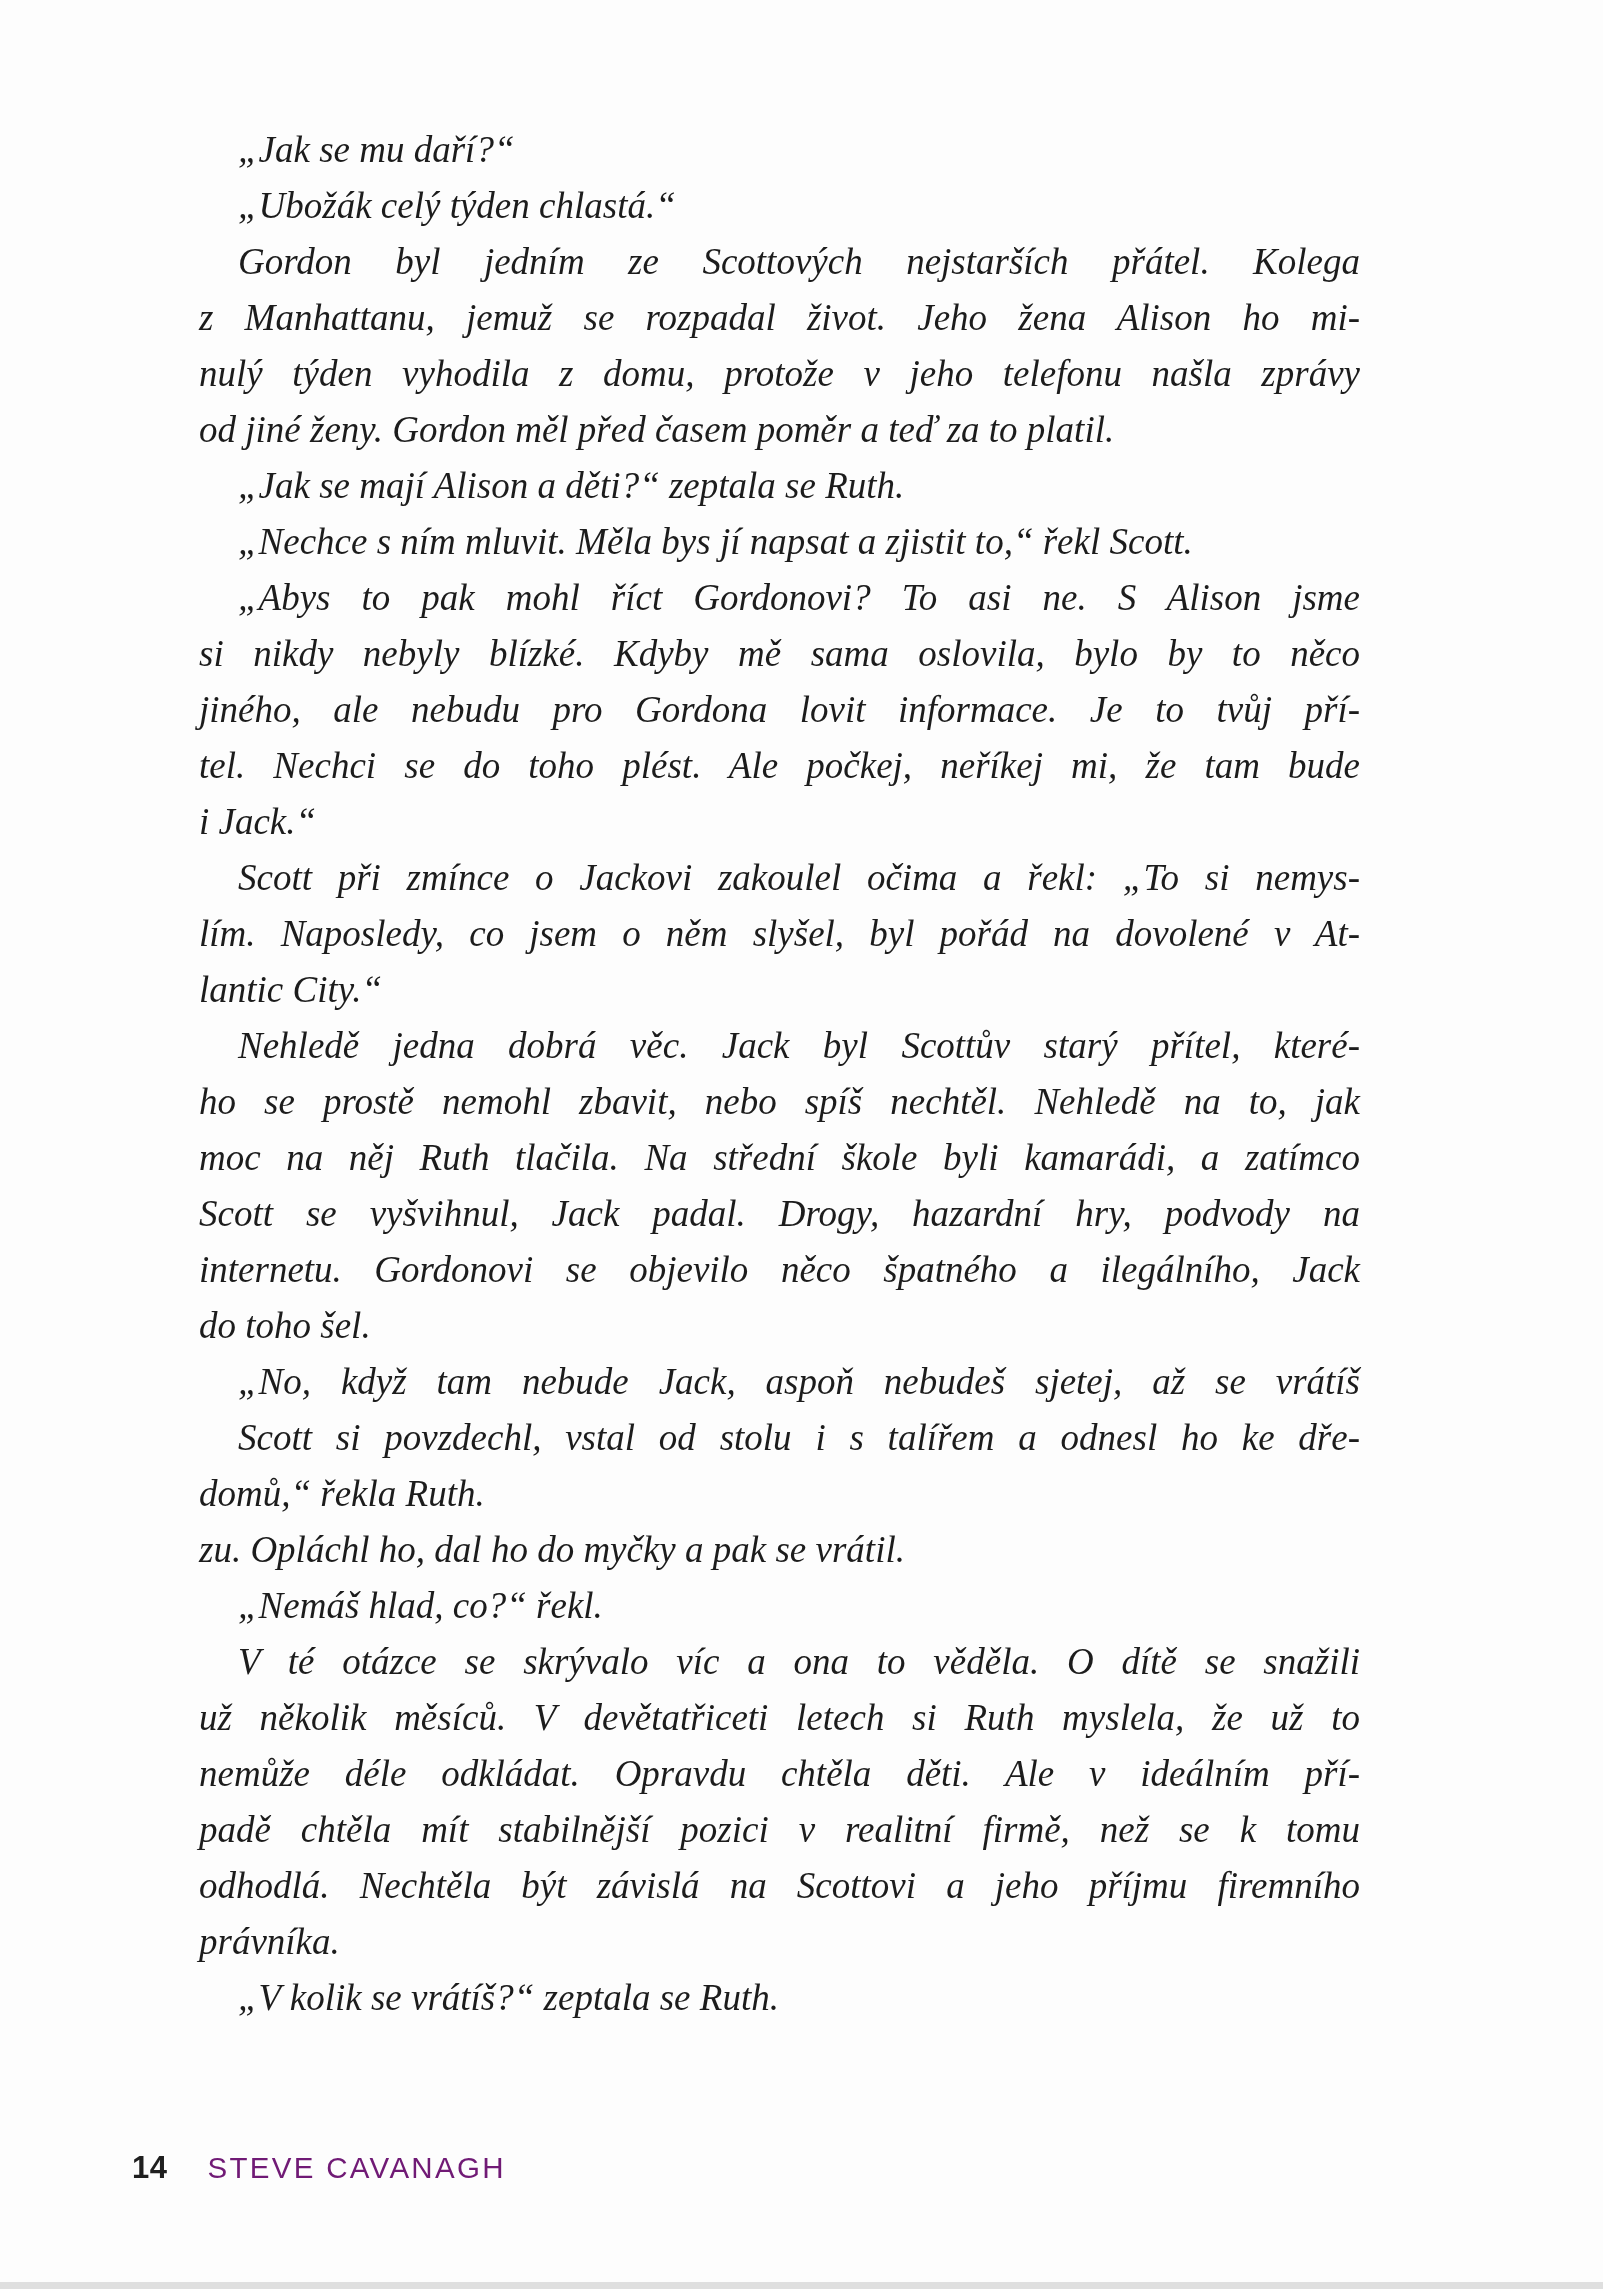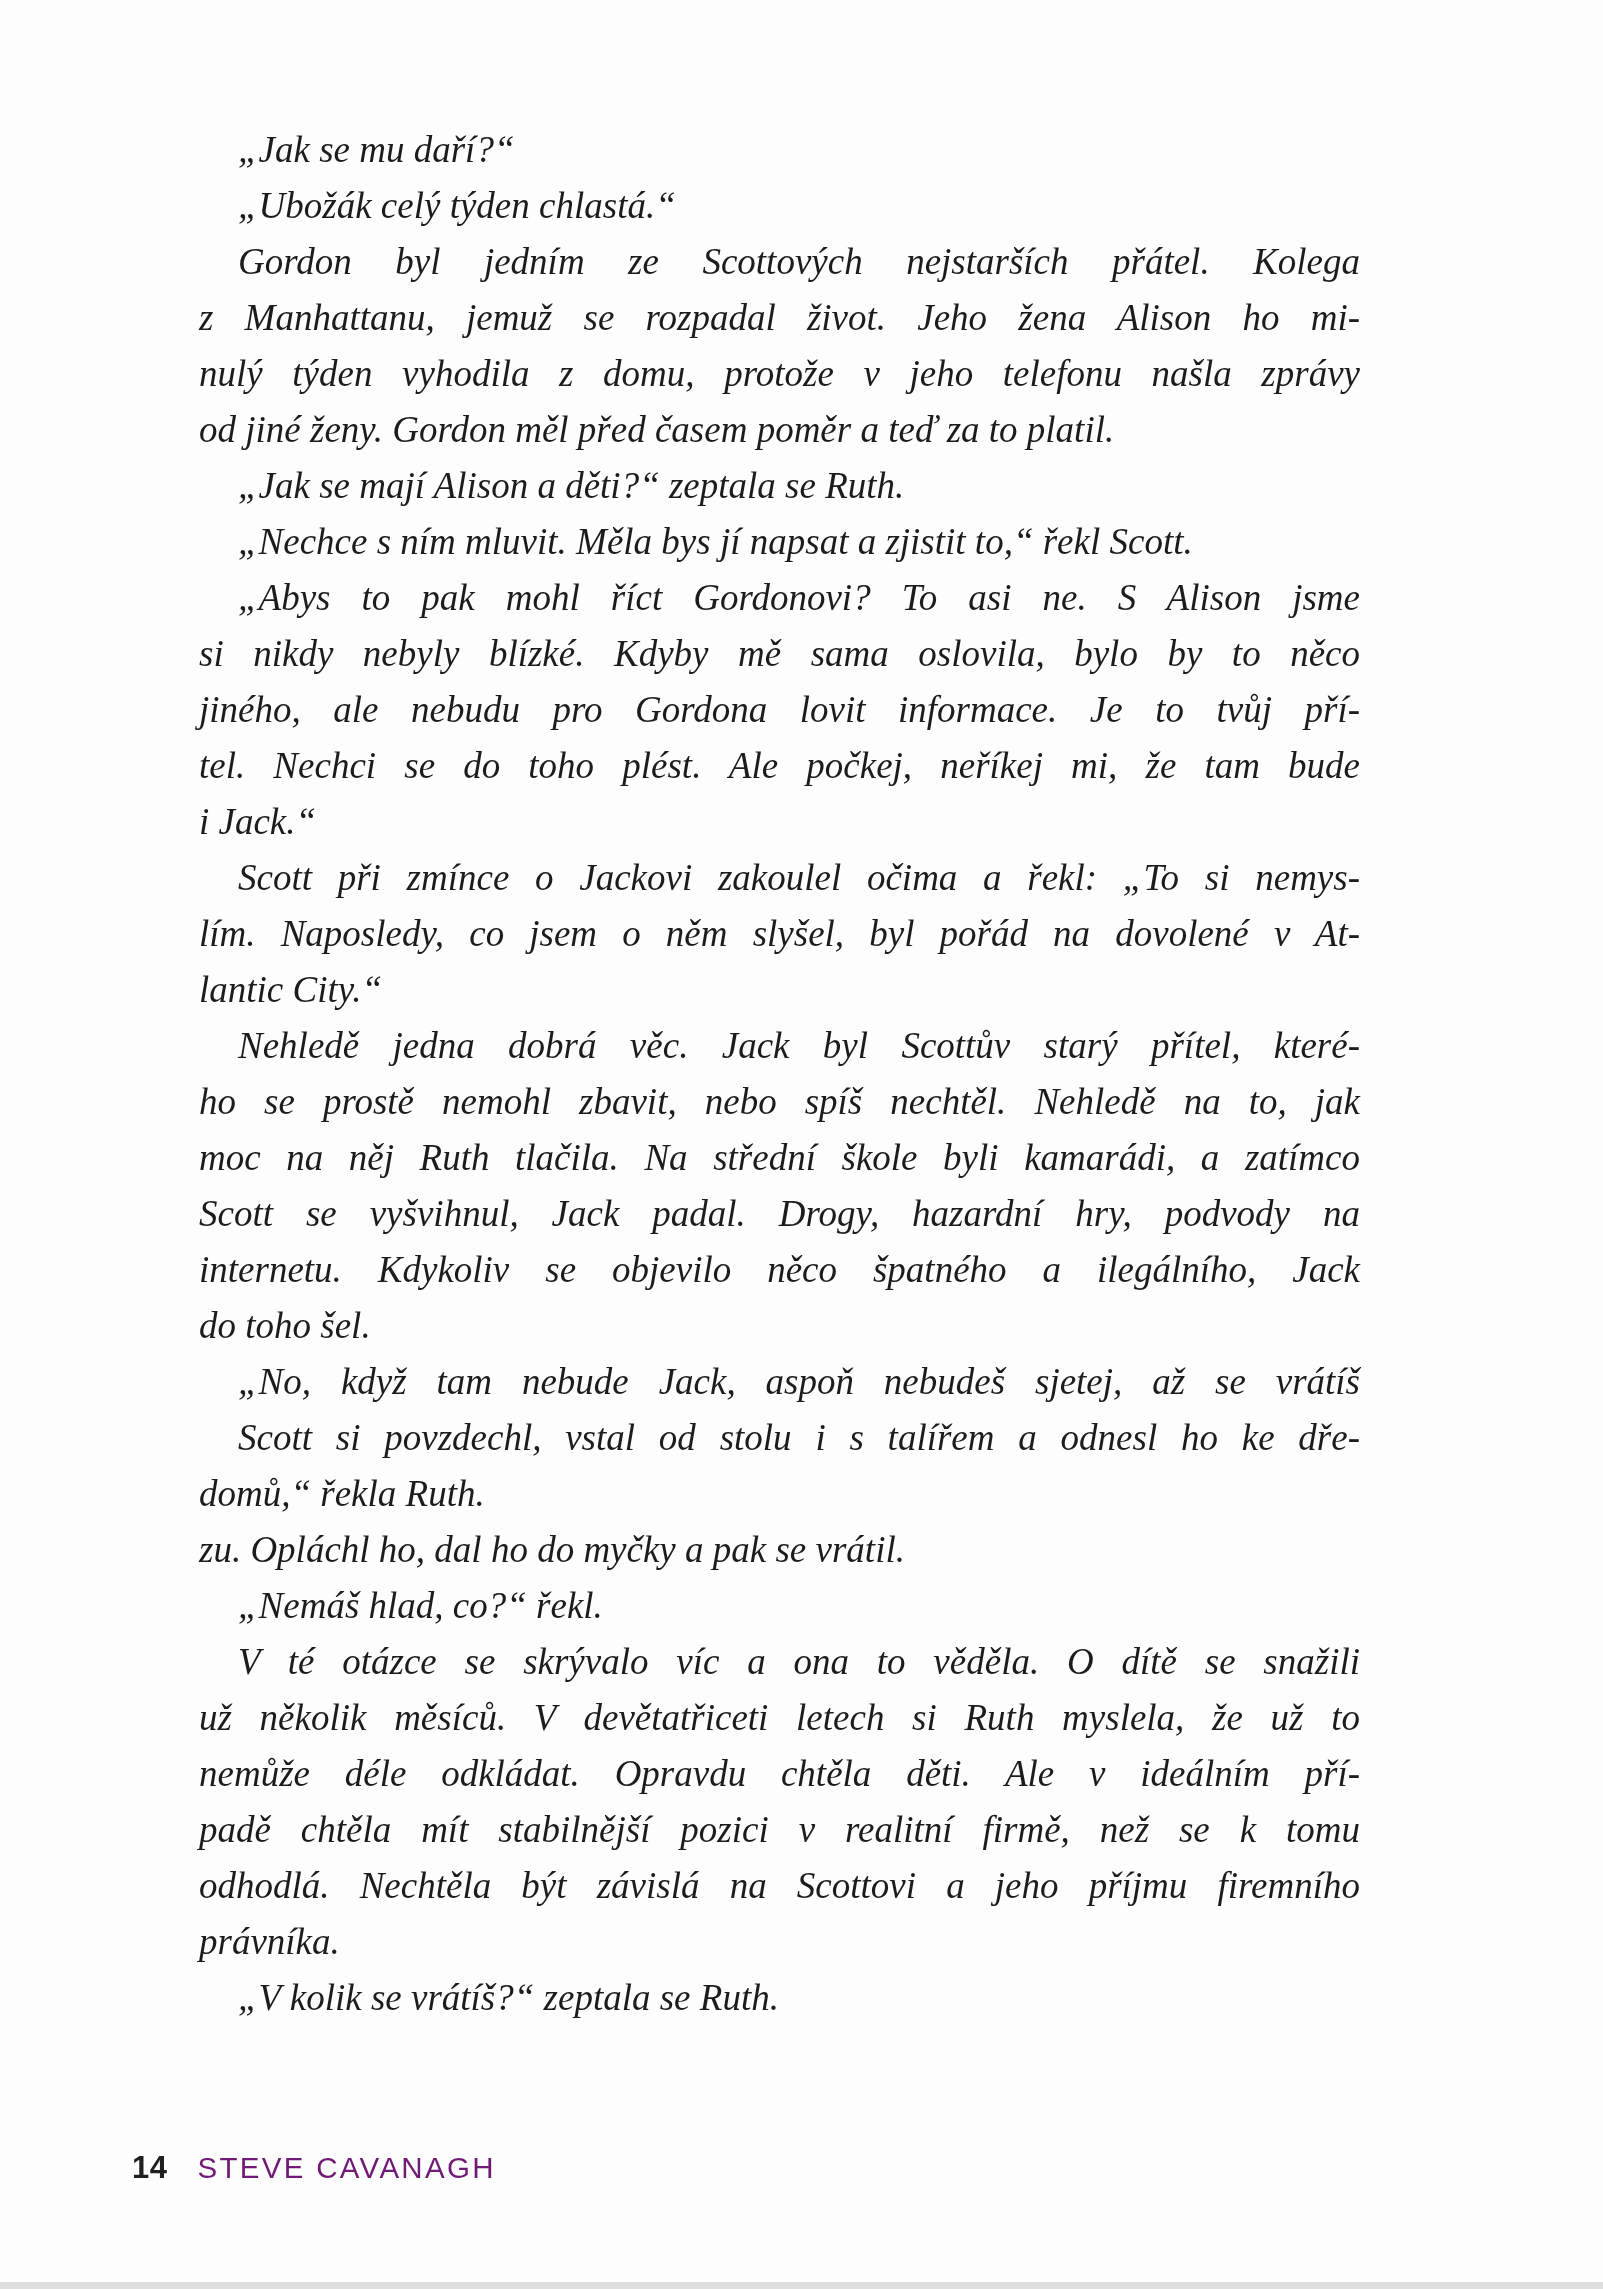--- a/index.html
+++ b/index.html
@@ -36,21 +36,21 @@
   }
   .line.indent {
     text-indent: 39px;
   }
   .page-footer {
     position: absolute;
     left: 132px;
     top: 2150px;
     display: flex;
     align-items: baseline;
-    gap: 30px;
+    gap: 40px;
     font-family: "Liberation Sans", "DejaVu Sans", sans-serif;
   }
   .page-number {
     font-size: 31px;
     font-weight: 600;
     color: #1f1f1f;
     letter-spacing: 0.5px;
   }
   .running-title {
     font-size: 29.5px;
@@ -86,21 +86,21 @@
       <div class="line justify">jiného, ale nebudu pro Gordona lovit informace. Je to tvůj pří-</div>
       <div class="line justify">tel. Nechci se do toho plést. Ale počkej, neříkej mi, že tam bude</div>
       <div class="line">i Jack.“</div>
       <div class="line indent justify">Scott při zmínce o Jackovi zakoulel očima a řekl: „To si nemys-</div>
       <div class="line justify">lím. Naposledy, co jsem o něm slyšel, byl pořád na dovolené v At-</div>
       <div class="line">lantic City.“</div>
       <div class="line indent justify">Nehledě jedna dobrá věc. Jack byl Scottův starý přítel, které-</div>
       <div class="line justify">ho se prostě nemohl zbavit, nebo spíš nechtěl. Nehledě na to, jak</div>
       <div class="line justify">moc na něj Ruth tlačila. Na střední škole byli kamarádi, a zatímco</div>
       <div class="line justify">Scott se vyšvihnul, Jack padal. Drogy, hazardní hry, podvody na</div>
-      <div class="line justify">internetu. Kdykoliv se objevilo něco špatného a ilegálního, Jack</div>
+      <div class="line justify">internetu. Gordonovi se objevilo něco špatného a ilegálního, Jack</div>
       <div class="line">do toho šel.</div>
       <div class="line indent justify">„No, když tam nebude Jack, aspoň nebudeš sjetej, až se vrátíš</div>
       <div class="line indent justify">Scott si povzdechl, vstal od stolu i s talířem a odnesl ho ke dře-</div>
       <div class="line">domů,“ řekla Ruth.</div>
       <div class="line">zu. Opláchl ho, dal ho do myčky a pak se vrátil.</div>
       <div class="line indent">„Nemáš hlad, co?“ řekl.</div>
       <div class="line indent justify">V té otázce se skrývalo víc a ona to věděla. O dítě se snažili</div>
       <div class="line justify">už několik měsíců. V devětatřiceti letech si Ruth myslela, že už to</div>
       <div class="line justify">nemůže déle odkládat. Opravdu chtěla děti. Ale v ideálním pří-</div>
       <div class="line justify">padě chtěla mít stabilnější pozici v realitní firmě, než se k tomu</div>

